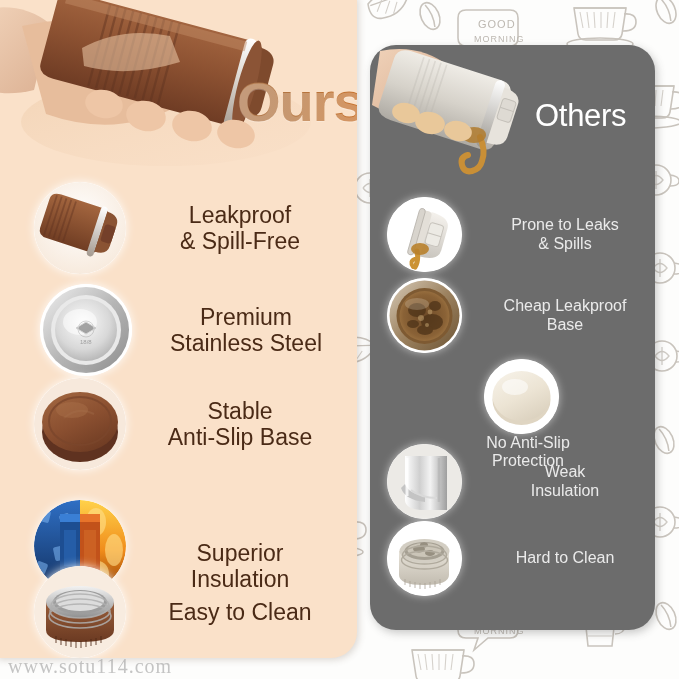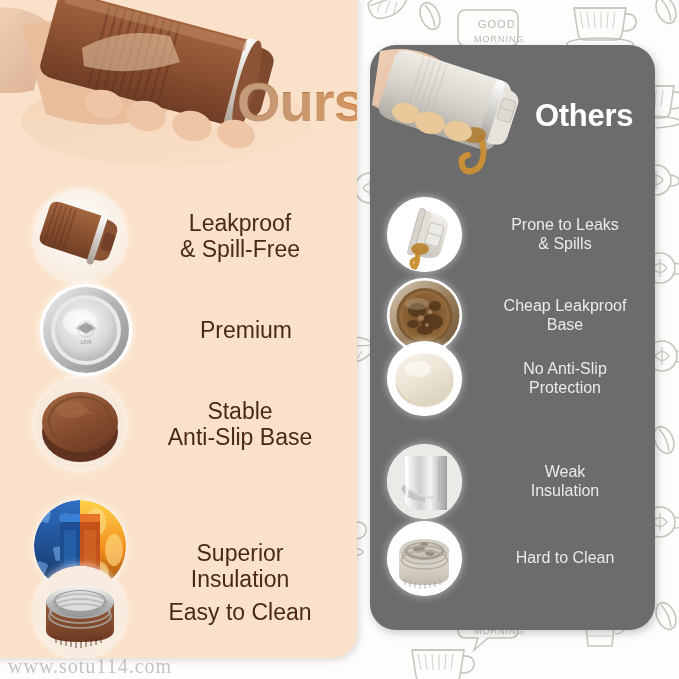--- a/index.html
+++ b/index.html
@@ -37,55 +37,55 @@
   
   .panel-others{
     position:absolute;left:370px;top:45px;width:285px;height:585px;
     background:#6c6c6c;border-radius:26px;z-index:2;
     box-shadow:2px 3px 8px rgba(60,60,60,.28);
     overflow:hidden;
   }
   .others-hero{position:absolute;left:0px;top:0px;width:175px;height:150px;}
   .others-title{
     position:absolute;left:165px;top:55px;width:120px;
-    font-size:31px;font-weight:bold;color:#ffffff;line-height:1;
+    font-size:31px;font-weight:normal;color:#ffffff;line-height:1;
     letter-spacing:-.3px;
   }
 
   
   .rows{position:absolute;left:0;top:0;width:100%;height:100%;}
   .row{position:absolute;display:flex;align-items:center;}
   .thumb{
     border-radius:50%;overflow:hidden;flex:0 0 auto;position:relative;
     background:#ffffff;
   }
   .thumb svg{display:block;}
   .feat-text{line-height:1.14;}
 
   
   .panel-ours .row{left:38px;width:310px;}
   .panel-ours .thumb{width:92px;height:92px;box-shadow:0 0 10px rgba(255,255,255,.9);}
   .panel-ours .feat-text{
     margin-left:16px;color:#4a2a16;font-size:23px;text-align:center;width:196px;
   }
-  .panel-ours .r0{top:194px;}
+  .panel-ours .r0{top:186px;}
   .panel-ours .r1{top:288px;justify-content:flex-end;}
   .panel-ours .r2{top:382px;}
   .panel-ours .r3{top:504px;align-items:flex-end;}
   .panel-ours .r4{top:570px;}
 
   
   .panel-others .row{left:17px;width:268px;}
   .panel-others .thumb{width:75px;height:75px;box-shadow:0 0 9px rgba(255,255,255,.55);}
   .panel-others .feat-text{
     margin-left:14px;color:#eaeaea;font-size:16px;text-align:center;width:178px;
   }
   .panel-others .r0{top:152px;}
   .panel-others .r1{top:233px;}
-  .panel-others .r2{top:296px;}
+  .panel-others .r2{top:314px;flex-direction:column;}
   .panel-others .r3{top:399px;}
   .panel-others .r4{top:476px;}
 
   
   .watermark{
     position:absolute;left:8px;top:655px;z-index:6;
     font-size:20px;color:rgba(150,150,150,.55);
     font-family:"Liberation Serif","DejaVu Serif",serif;
     letter-spacing:1px;white-space:nowrap;
   }
@@ -341,20 +341,21 @@
             <ellipse cx="40" cy="38" rx="17" ry="13" fill="#ffffff" opacity=".55"></ellipse>
             <g opacity=".35" stroke="#8f8f8f" stroke-width="1">
               <path d="M36,44 l10,-6 l10,6 l-10,6 Z"></path>
               <circle cx="46" cy="45" r="8" fill="none"></circle>
             </g>
             <text x="40" y="60" font-family="'Liberation Sans',sans-serif" font-size="6" fill="#a0a0a0">18/8</text>
           </svg>
         </div>
         <div class="feat-text">
           <div>Premium</div>
+          <div>Stainless Steel</div>
         </div>
       </div>
 
       <div class="row r2">
         <div class="thumb">
           <svg viewBox="0 0 92 92" xmlns="http://www.w3.org/2000/svg">
             <defs>
               <linearGradient id="t2b" x1=".2" y1="0" x2=".8" y2="1">
                 <stop offset="0" stop-color="#a0653f"></stop>
                   <stop offset=".5" stop-color="#8a4f30"></stop>

